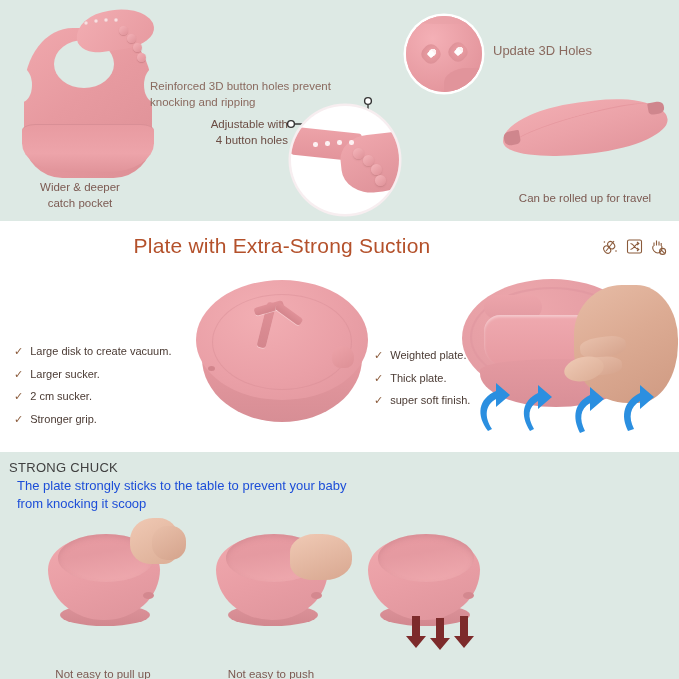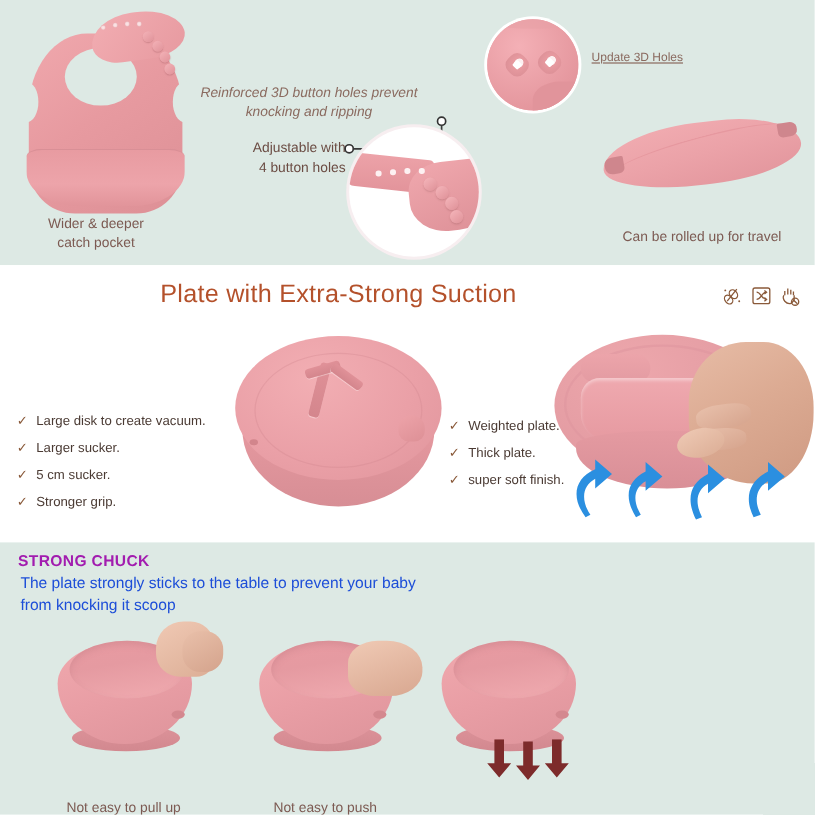--- a/index.html
+++ b/index.html
@@ -56,22 +56,22 @@
     background:linear-gradient(140deg,#f4b3b8,#e09299);
     box-shadow:0 1px 1px rgba(160,90,95,.35);
   }
   .cap-bib {
     position:absolute; left:0; top:180px; width:160px;
     text-align:center; color:#7c5a52; font-size:11.5px; line-height:1.35;
   }
 
   
   .txt-reinforce {
-    position:absolute; left:150px; top:70px; width:215px;
-    text-align:center; color:#8a6a5f; font-size:11.5px; line-height:1.4;font-style:italic;
+    position:absolute; left:150px; top:78px; width:215px;
+    color:#8a6a5f; font-size:11.5px; line-height:1.4;
   }
   .txt-adjust {
     position:absolute; left:178px; top:117px; width:110px;
     text-align:right; color:#6b4c43; font-size:11.5px; line-height:1.35;
   }
 
   
   .circle-adjust {
     position:absolute; left:291px; top:106px; width:108px; height:108px;
     border-radius:50%; background:#ffffff; overflow:hidden;
@@ -119,21 +119,21 @@
   .hole3d {
     position:absolute; width:18px; height:18px;
     background:radial-gradient(ellipse at 50% 40%,#fdf0f1 0%,#fdf0f1 26%,#e79aa0 30%,#d98d94 100%);
     border-radius:40%; transform:rotate(45deg);
   }
   .hole3d::after {
     content:""; position:absolute; left:6px; top:6px; width:6px; height:6px;
     background:#ffffff; border-radius:1px;
   }
   .txt-update {
-    position:absolute; left:493px; top:43px; color:#8a6a5f; font-size:10px;text-decoration:underline;
+    position:absolute; left:493px; top:43px; color:#8a6a5f; font-size:13px;
   }
 
   
   .rolled {
     position:absolute; left:502px; top:94px; width:166px; height:68px;
   }
   .rolled-body {
     position:absolute; left:0; top:8px; width:166px; height:52px;
     background:linear-gradient(170deg,#f2adb2 0%,#eba2a8 50%,#e2959c 100%);
     border-radius:48% 42% 46% 50% / 58% 52% 48% 42%;
@@ -256,22 +256,22 @@
     border-radius:50%; transform:rotate(-12deg);
   }
   .arrows-up { position:absolute; left:0; top:86px; width:226px; height:78px; }
 
   
   .sec-chuck {
     position:absolute; left:0; top:452px; width:679px; height:227px;
     background:#dde9e4;
   }
   .chuck-head {
-    position:absolute; left:15px; top:8px;
-    color:#a21caf; font-size:13px; font-weight:bold; letter-spacing:.3px;
+    position:absolute; left:9px; top:8px;
+    color:#404040; font-size:13px; font-weight:normal; letter-spacing:.3px;
   }
   .chuck-sub {
     position:absolute; left:17px; top:25px; width:430px;
     color:#1d4ed8; font-size:13px; line-height:1.42;
   }
 
   .bowls { position:absolute; left:0; top:70px; width:637px; height:165px; }
   .bowl-cell { position:absolute; width:170px; height:165px; }
   .bowl-cap {
     position:absolute; left:0; bottom:7px; width:100%; text-align:center;
@@ -476,21 +476,21 @@
       <li>
         <span class="tick">✓</span>
         <span>Large disk to create vacuum.</span>
       </li>
       <li>
         <span class="tick">✓</span>
         <span>Larger sucker.</span>
       </li>
       <li>
         <span class="tick">✓</span>
-        <span>5 cm sucker.</span>
+        <span>2 cm sucker.</span>
       </li>
       <li>
         <span class="tick">✓</span>
         <span>Stronger grip.</span>
       </li>
     </ul>
 
     <ul class="list list-right">
       <li>
         <span class="tick">✓</span>

